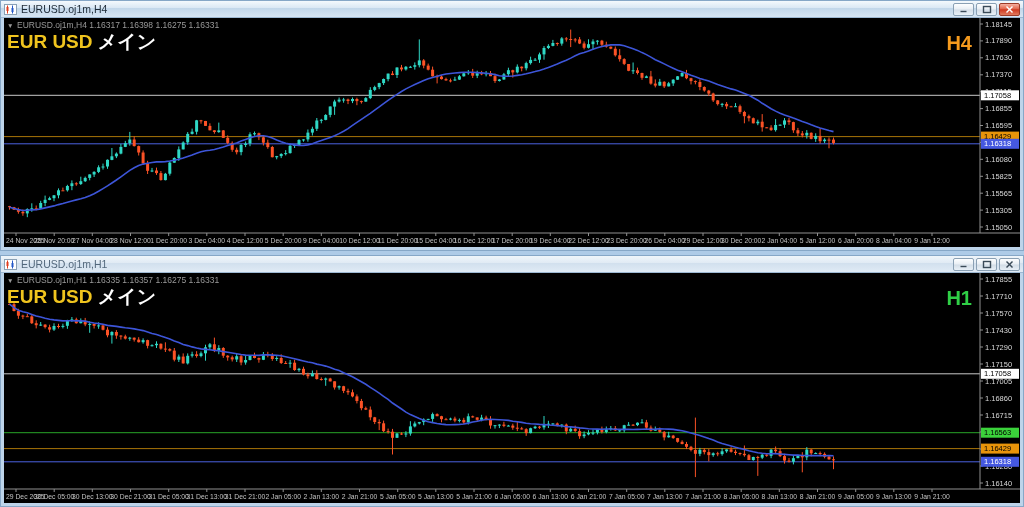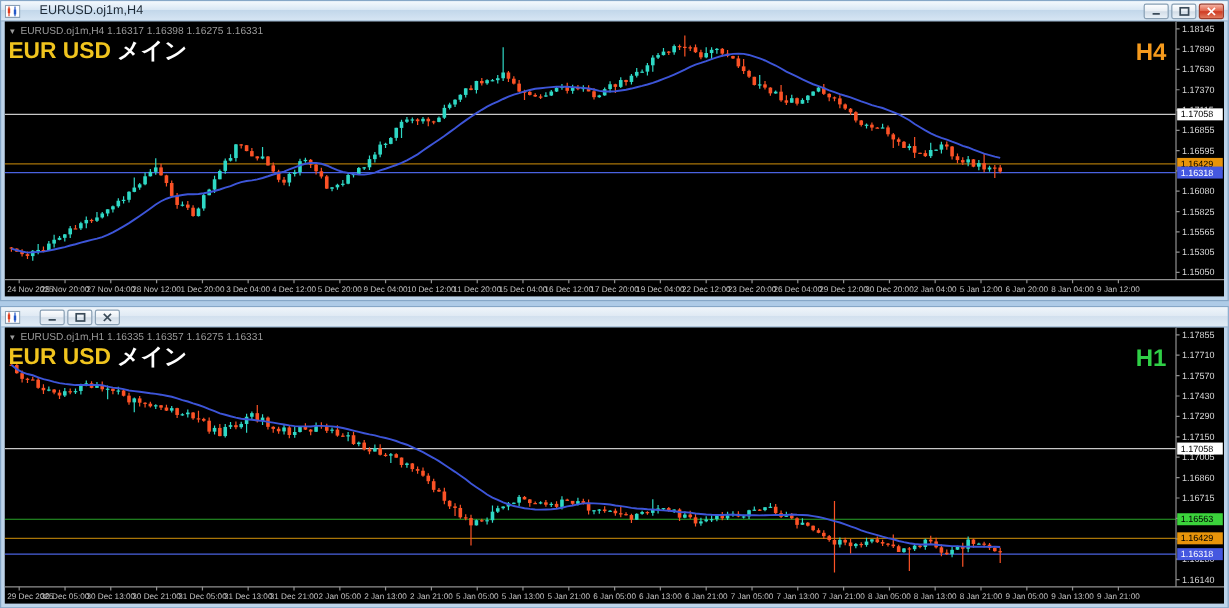--- a/index.html
+++ b/index.html
@@ -1,19 +1,19 @@
 <!DOCTYPE html>
 <html><head>
 <meta charset="utf-8">
 <style>
   html,body{margin:0;padding:0}
   body{width:1024px;height:507px;background:#aecbe7;overflow:hidden;position:relative;
        font-family:"Liberation Sans",sans-serif}
   .window{position:absolute;left:0;width:1024px;background:#bdd4ea;border:1px solid #86a7c7;box-sizing:border-box}
-  .titlebar{height:16px;display:flex;align-items:center;padding:0 3px;gap:16px;
+  .titlebar{height:16px;display:flex;align-items:center;padding:0 3px;gap:4px;
     background:linear-gradient(#f4f9fd,#d9e7f4 45%,#c2d7ea 46%,#d6e5f3);border-bottom:1px solid #9db8d2}
   .window.inactive .titlebar{background:linear-gradient(#eff5fa,#e0eaf4 45%,#d2e0ee 46%,#e0ebf5)}
   .wicon{display:flex;align-items:center}
   .wtitle{font-size:10.5px;color:#1d2a36;flex:1 1 auto;white-space:nowrap;overflow:hidden}
   .inactive .wtitle{color:#53687c}
   .wbtns{display:flex;gap:2px}
   .wbtn{width:21px;height:13px;border:1px solid #8aa0b4;border-radius:2px;box-sizing:border-box;
     background:linear-gradient(#fdfeff,#e8eef4 48%,#d3dde7 52%,#e8f0f7);
     display:flex;align-items:center;justify-content:center;cursor:pointer}
   .wbtn svg line,.wbtn svg rect{stroke:#3a4a58;stroke-width:1.4;fill:none}
@@ -547,20 +547,21 @@
   <div class="titlebar">
     <span class="wicon">
       <svg width="13" height="11">
           <rect x="0.5" y="0.5" width="12" height="10" fill="#ffffff" stroke="#8aa0b4"></rect>
           <line x1="3.5" y1="1.5" x2="3.5" y2="9.5" stroke="#e03c1e" stroke-width="1"></line>
           <rect x="2.5" y="3" width="2" height="4" fill="#e03c1e"></rect>
           <line x1="8.5" y1="1.5" x2="8.5" y2="9.5" stroke="#2458c8" stroke-width="1"></line>
           <rect x="7.5" y="4" width="2" height="4" fill="#2458c8"></rect>
         </svg>
     </span>
+    <span class="wtitle">EURUSD.oj1m,H1</span>
     <span class="wbtns">
       <span class="wbtn">
           <svg width="9" height="9">
             <line x1="1.5" y1="6.5" x2="7.5" y2="6.5"></line>
           </svg>
         </span>
       <span class="wbtn">
           <svg width="10" height="9">
             <rect x="1.5" y="1.5" width="7" height="6"></rect>
           </svg>

